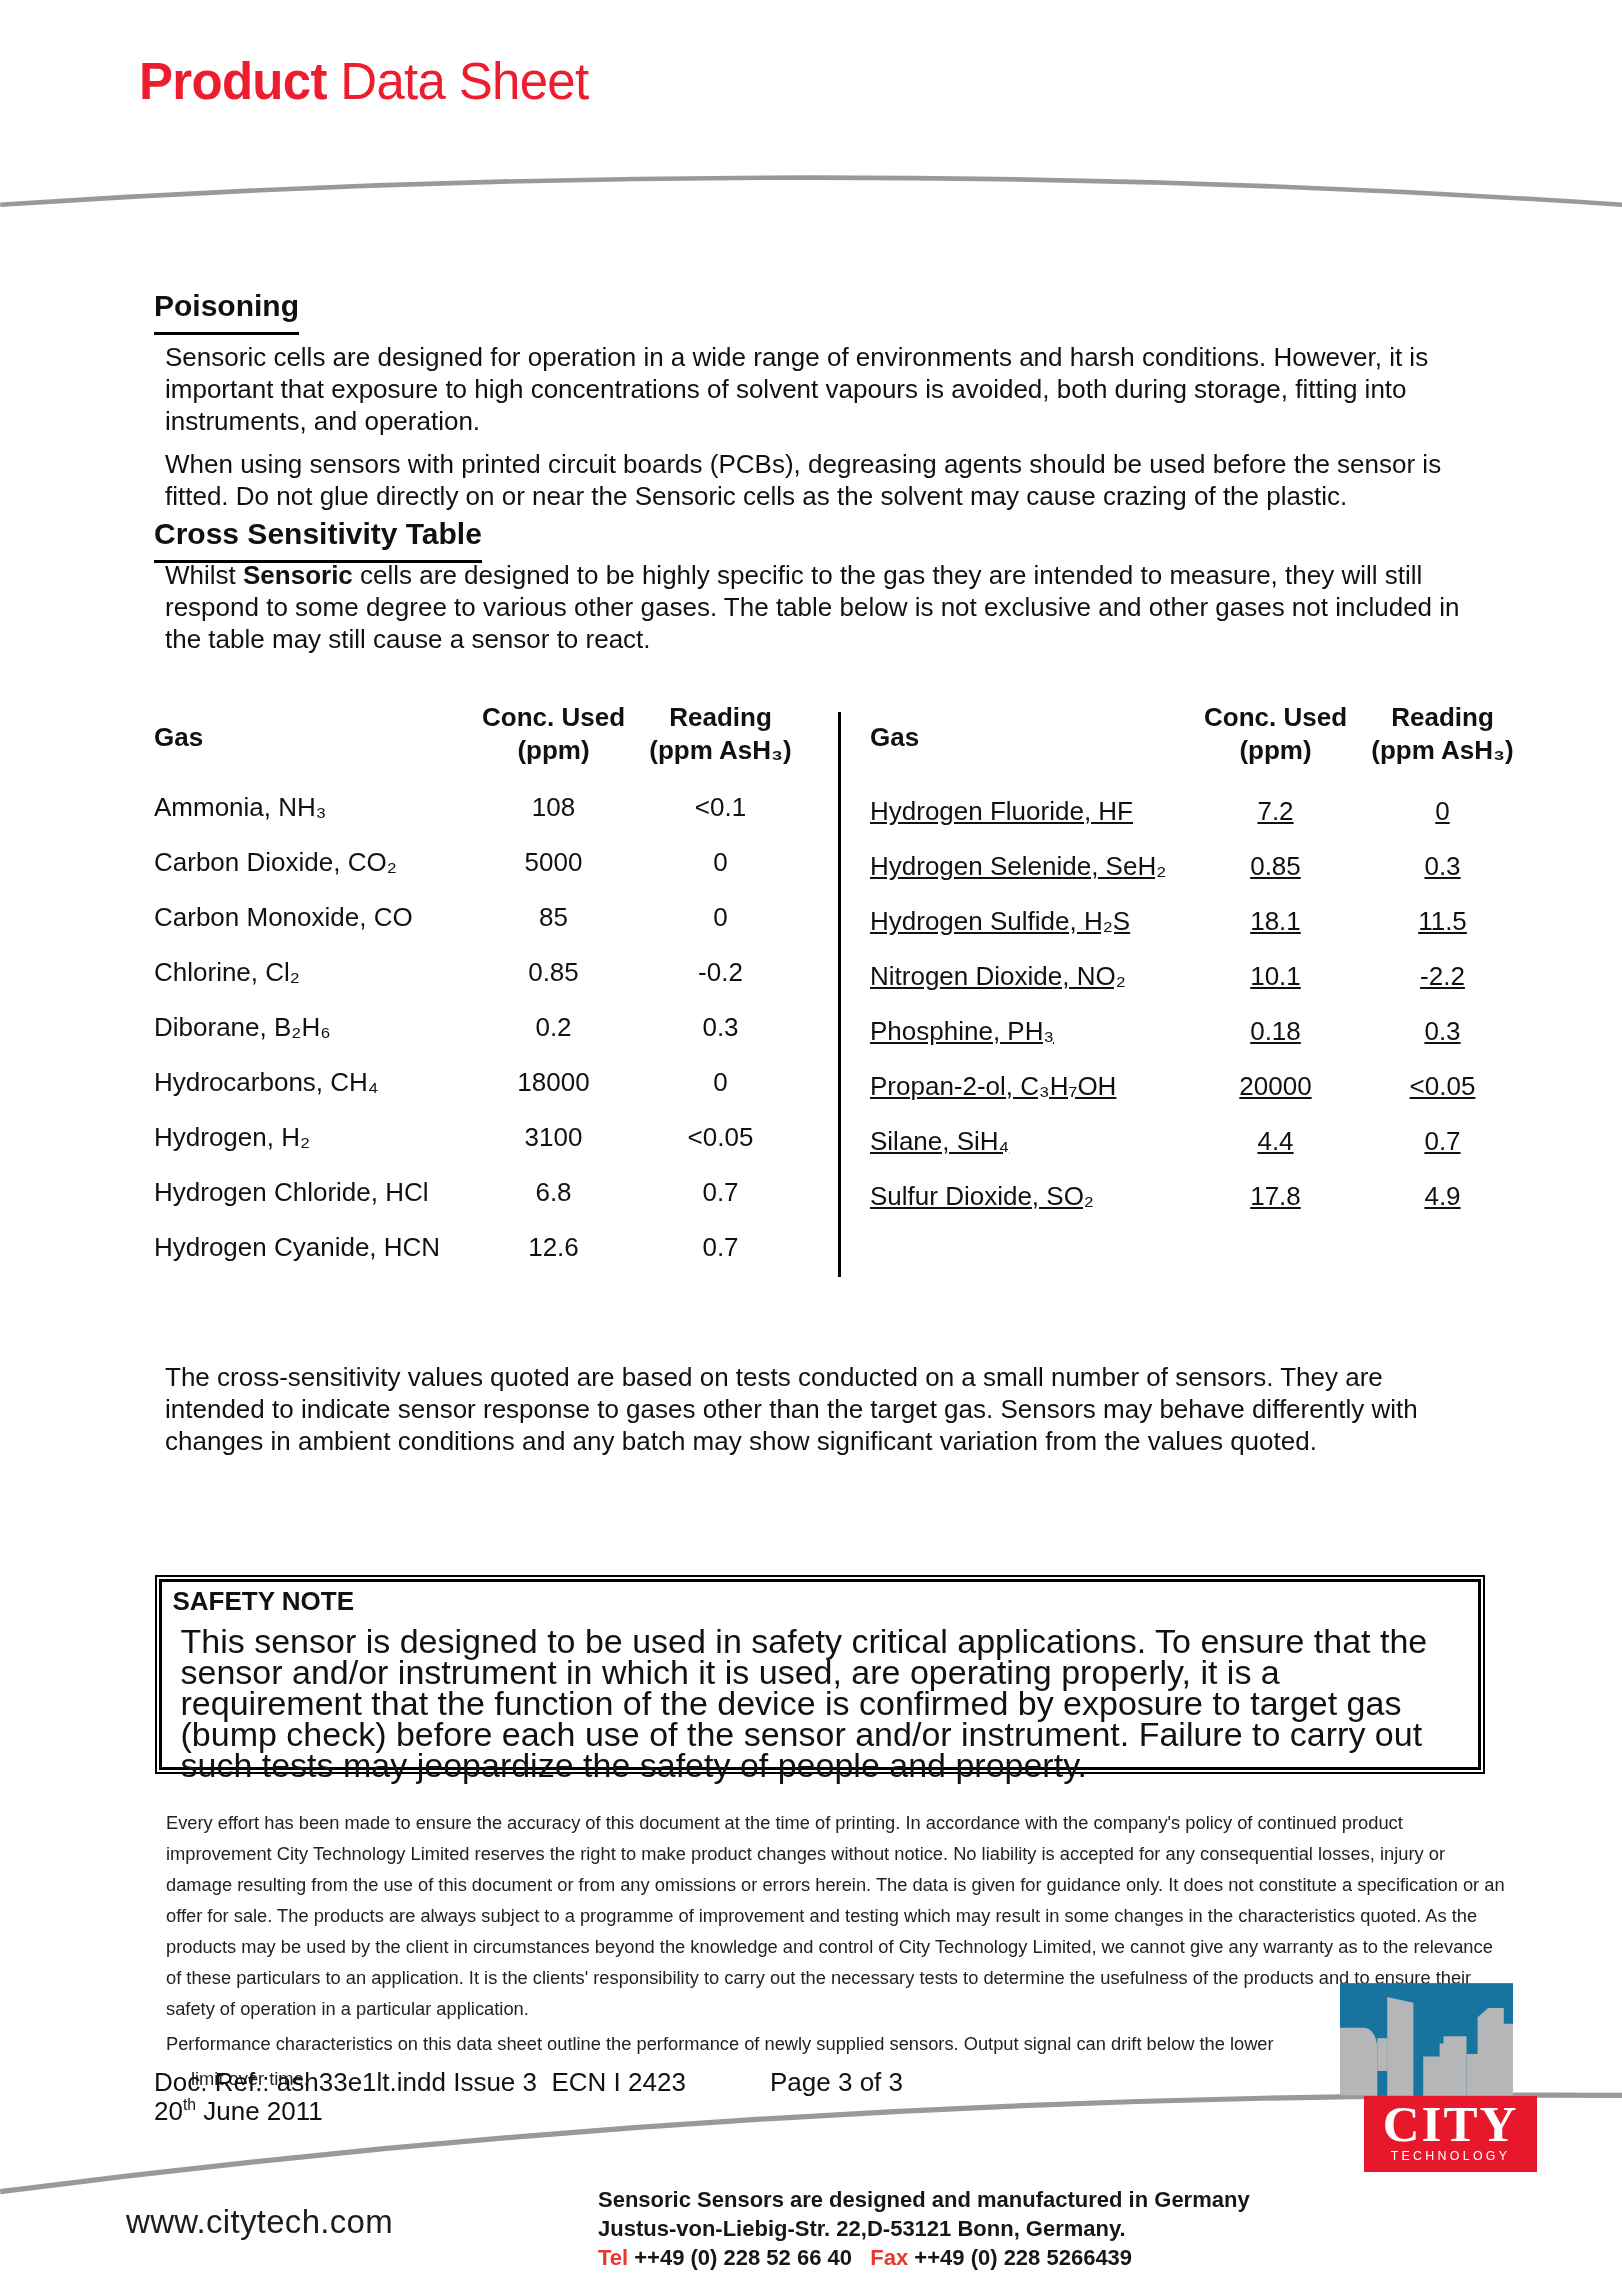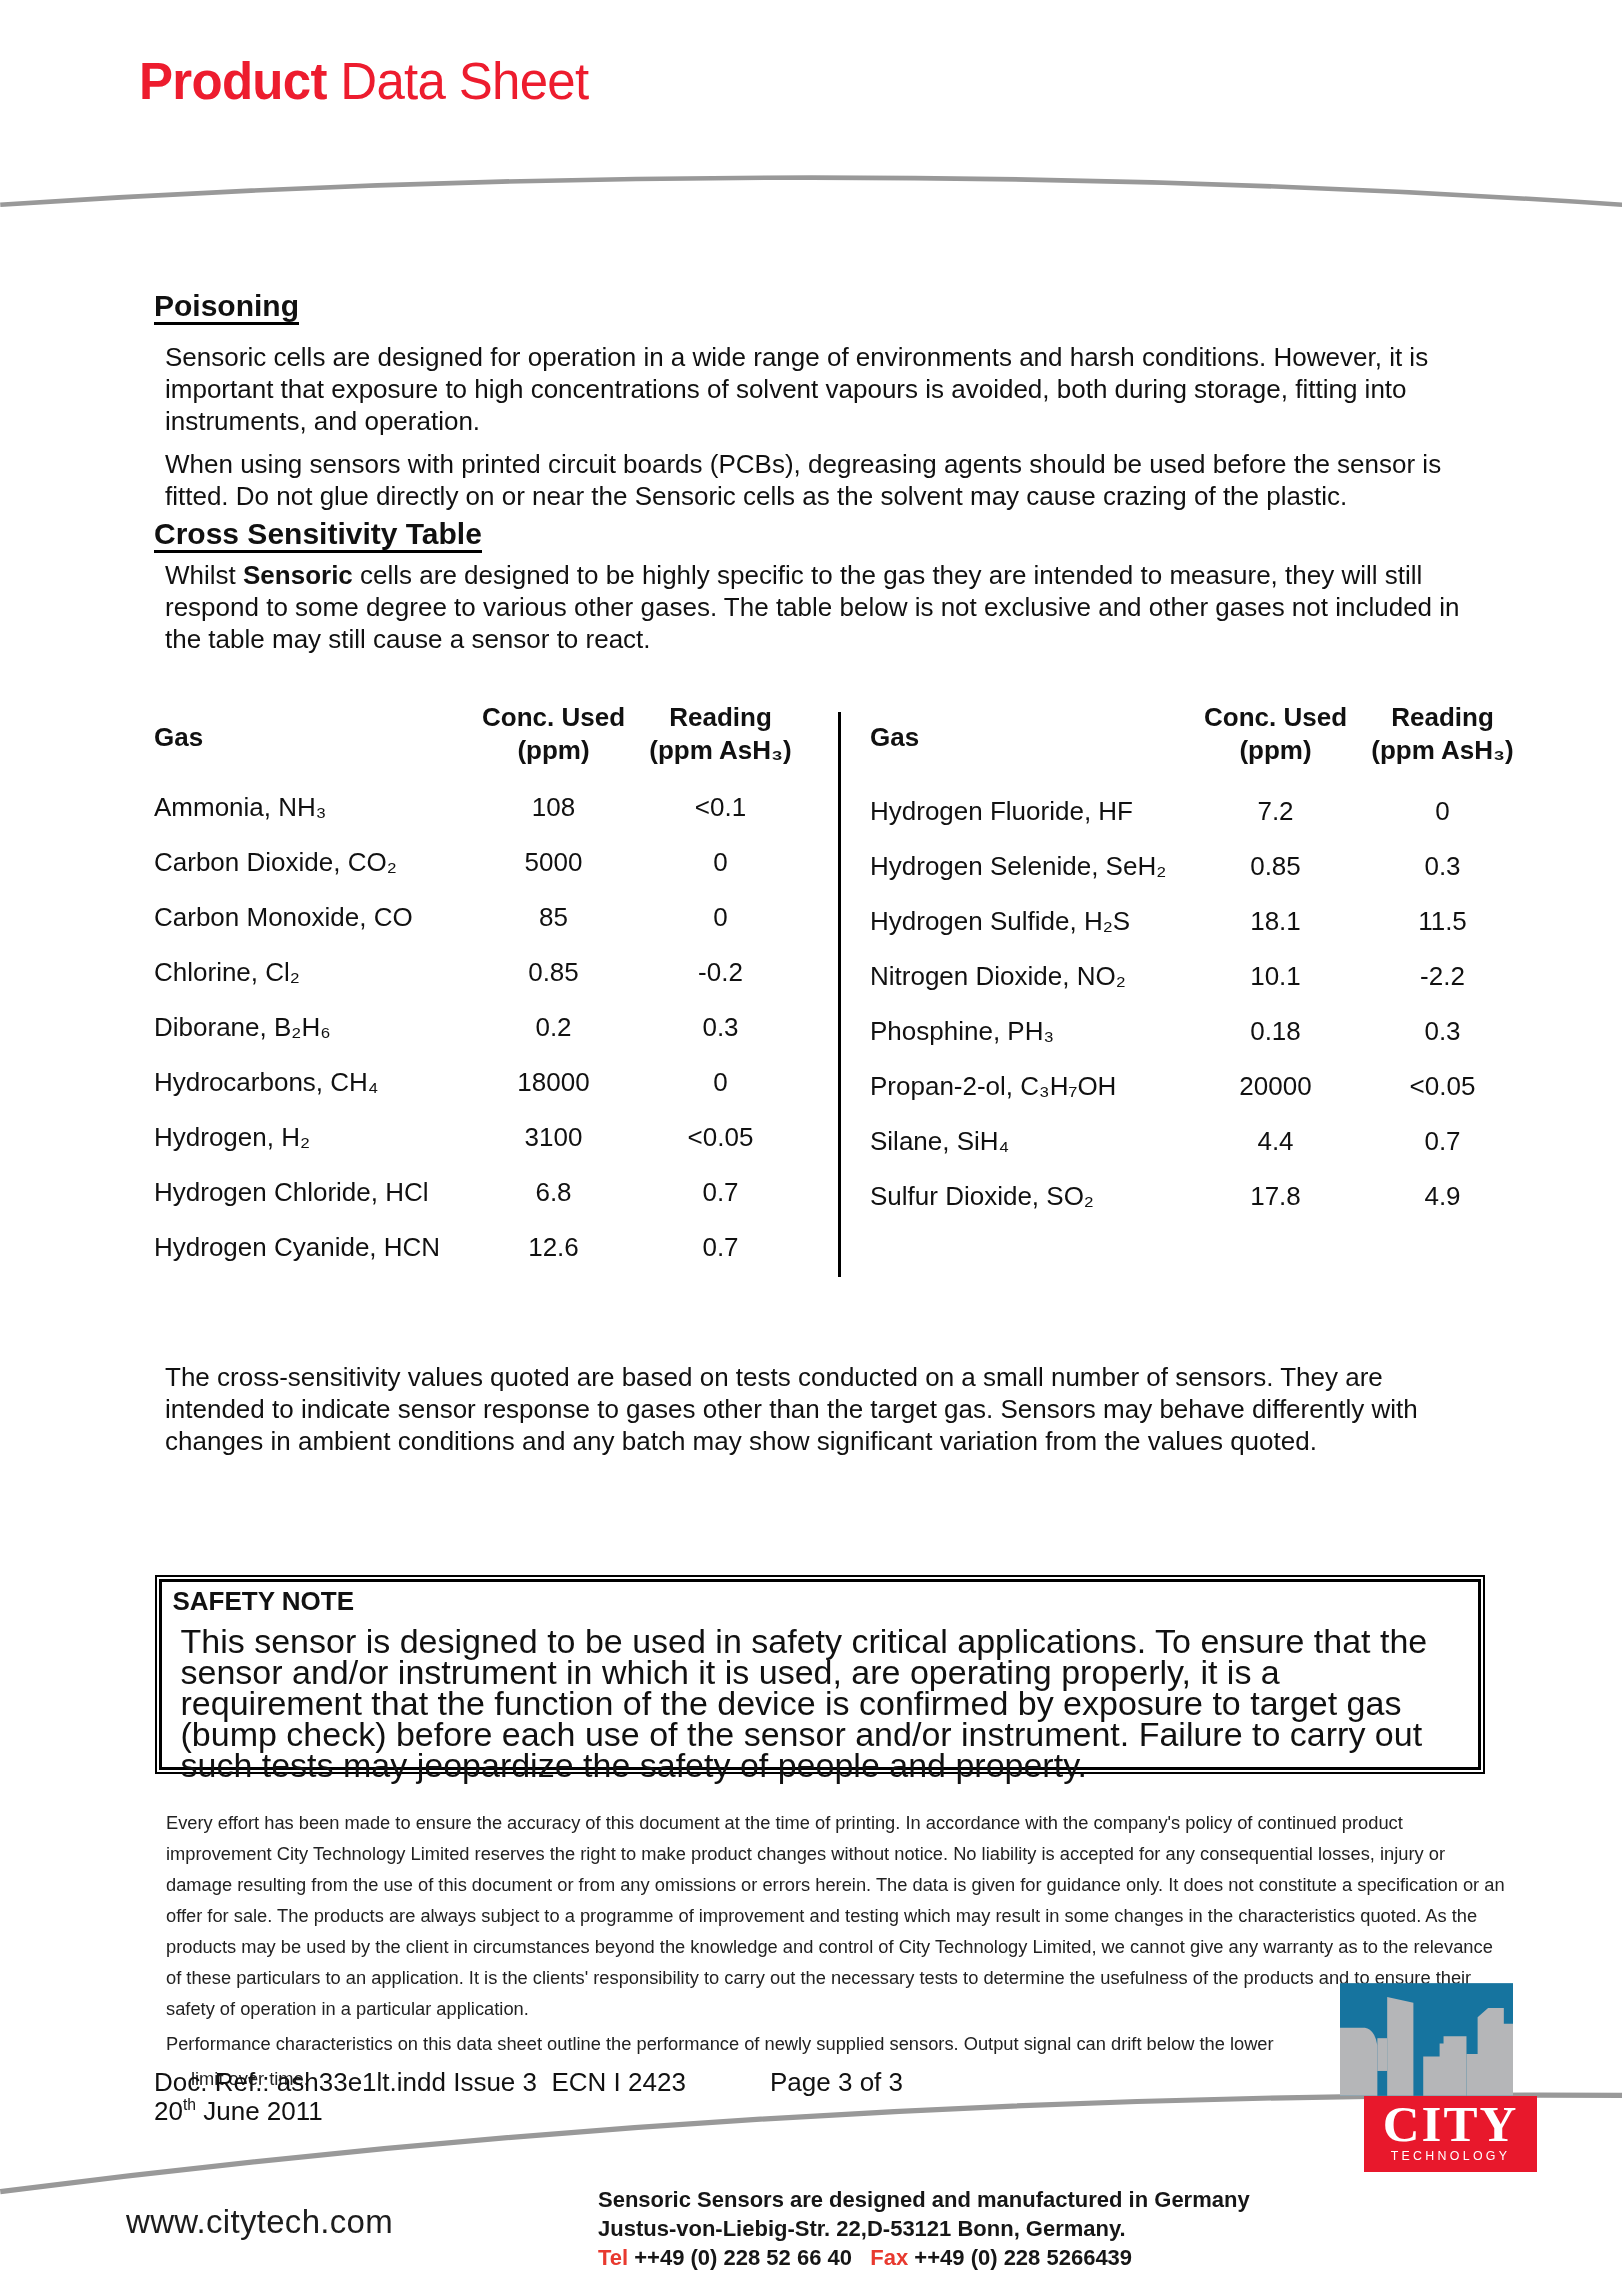--- a/index.html
+++ b/index.html
@@ -9,41 +9,41 @@
   }
   .abs{position:absolute;}
   
   #title{left:98px;top:56px;font-size:51px;letter-spacing:-0.7px;line-height:1;color:#ED1C2E;white-space:nowrap;}
   #title .b{font-weight:bold;margin-left:41px;}
   
   #curves{left:0;top:0;width:1623px;height:2295px;z-index:1;pointer-events:none;}
   
   .content{z-index:2;}
   .sec-head{font-size:30px;font-weight:bold;line-height:1.1;}
-  .sec-head span{display:inline-block;border-bottom:3.3px solid #000;padding-bottom:0;}
+  .sec-head span{display:inline-block;border-bottom:3.3px solid #000;padding-bottom:10px;}
   .body-par{font-size:26px;line-height:32px;margin:11px;}
   #poison-head{left:154px;top:289px;}
   #poison-par{left:154px;top:330px;width:1328px;}
   #cross-head{left:154px;top:517px;}
   #cross-par{left:154px;top:548px;width:1328px;}
   
   .gas-table{display:grid;}
   .gt-left{grid-template-columns:324px 151px 183px;}
   .gt-right{grid-template-columns:330px 151px 183px;}
   .gt-head{font-weight:bold;font-size:26px;line-height:33px;}
   .gt-head .gas-h{display:flex;align-items:center;}
   .gt-head .num-h{text-align:center;}
   .gt-rows{font-size:26px;}
   .gt-rows .cell{height:55px;padding-top:8.5px;line-height:29px;box-sizing:border-box;}
   .gt-rows .name{text-align:left;}
   .gt-rows .num{text-align:center;}
   #tbl-left-head{left:154px;top:701px;width:658px;height:73px;}
   #tbl-right-head{left:870px;top:701px;width:664px;height:73px;}
   #tbl-left-rows{left:154px;top:784px;width:658px;}
-  #tbl-right-rows{left:870px;top:788px;width:664px;}
+  #tbl-right-rows{left:870px;top:788px;width:664px;text-decoration:underline;}
   #tbl-divider{left:838px;top:712px;width:2.6px;height:565px;background:#000;}
   #note-par{left:154px;top:1350px;width:1328px;}
   
   #safety-outer{left:155px;top:1575px;width:1330px;height:199px;border:2.6px solid #000;box-sizing:border-box;padding:2px;}
   #safety-inner{border:3.3px solid #000;height:100%;box-sizing:border-box;padding:3.3px 10.5px 0 10.5px;}
   #safety-title{font-size:26px;font-weight:bold;line-height:33px;margin:0;}
   #safety-body{font-size:34px;line-height:31px;margin:8px;}
   
   #disclaimer{left:162px;top:1803px;width:1349px;font-size:18.3px;line-height:31px;color:#222;}
   #disclaimer p{margin:4px;}

